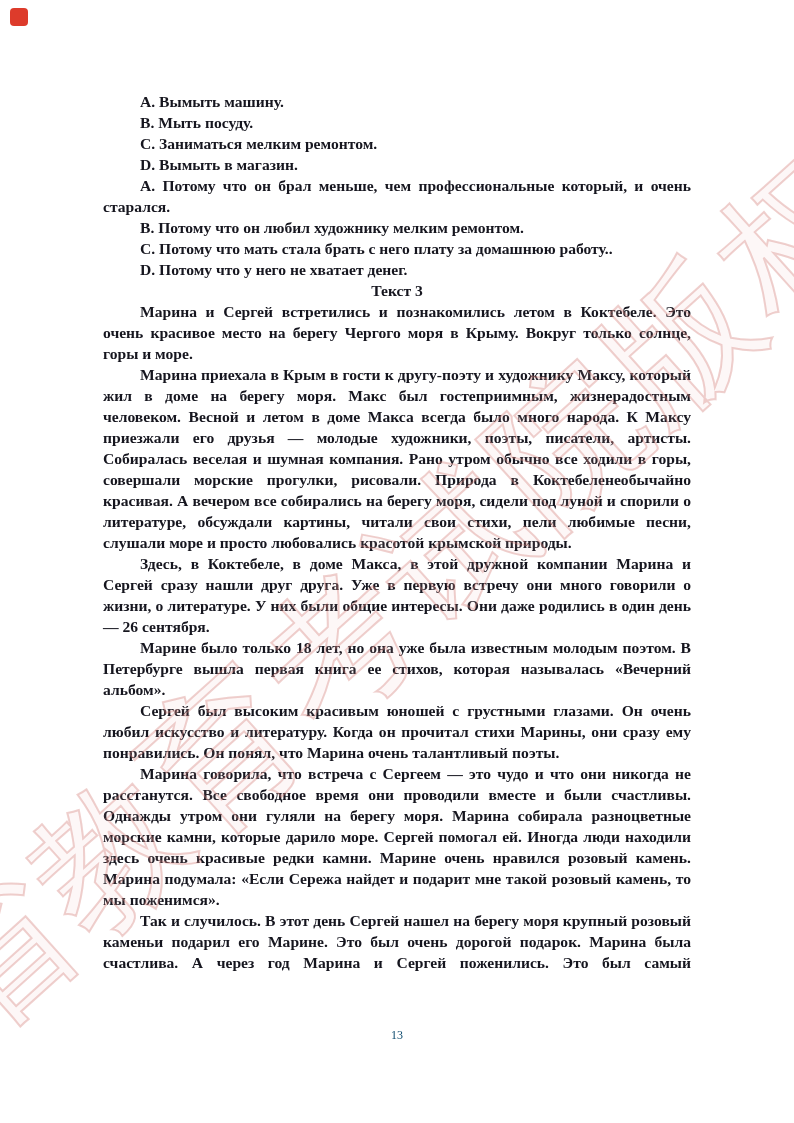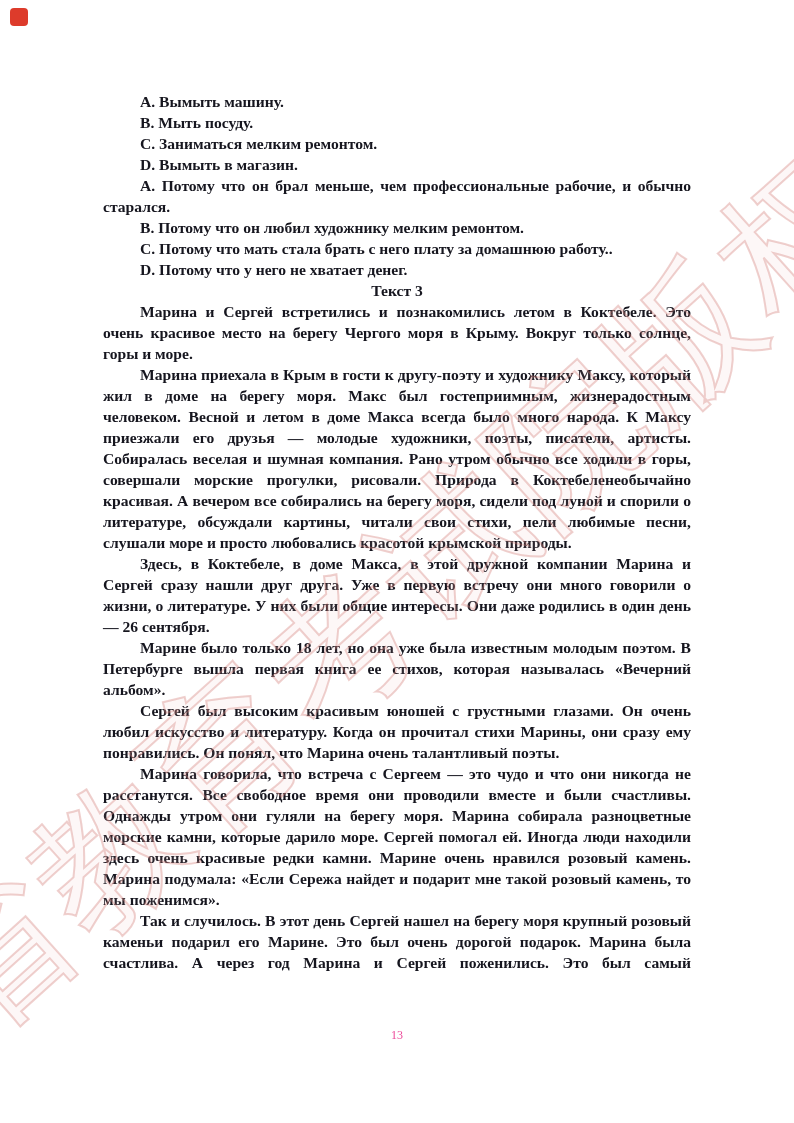--- a/index.html
+++ b/index.html
@@ -50,21 +50,21 @@
     font-weight: bold;
     text-indent: 0;
   }
   .page-number {
     position: absolute;
     left: 0;
     right: 0;
     top: 1028px;
     text-align: center;
     font-size: 12px;
-    color: #ec4899;
+    color: #0c4a6e;
     font-family: "Liberation Serif", serif;
   }
   .watermark-layer {
     position: absolute;
     left: 50%;
     top: 53%;
     transform: translate(-50%, -50%) rotate(-42deg);
     font-size: 148px;
     line-height: 1;
     letter-spacing: 6px;
@@ -92,21 +92,21 @@
 
   <div class="corner-marker"></div>
 
   <main class="content">
 
     <p class="opt-line">А. Вымыть машину.</p>
     <p class="opt-line">В. Мыть посуду.</p>
     <p class="opt-line">С. Заниматься мелким ремонтом.</p>
     <p class="opt-line">D. Вымыть в магазин.</p>
 
-    <p class="para-open">А. Потому что он брал меньше, чем профессиональные рабочие, и обычно старался.</p>
+    <p class="para-open">А. Потому что он брал меньше, чем профессиональные который, и очень старался.</p>
     <p class="opt-line">В. Потому что он любил художнику мелким ремонтом.</p>
     <p class="opt-line">С. Потому что мать стала брать с него плату за домашнюю работу..</p>
     <p class="opt-line">D. Потому что у него не хватает денег.</p>
 
     <p class="text-heading">Текст 3</p>
 
     <p class="para">Марина и Сергей встретились и познакомились летом в Коктебеле. Это очень красивое место на берегу Чергого моря в Крыму. Вокруг только солнце, горы и море.</p>
     <p class="para">Марина приехала в Крым в гости к другу-поэту и художнику Максу, который жил в доме на берегу моря. Макс был гостеприимным, жизнерадостным человеком. Весной и летом в доме Макса всегда было много народа. К Максу приезжали его друзья — молодые художники, поэты, писатели, артисты. Собиралась веселая и шумная компания. Рано утром обычно все ходили в горы, совершали морские прогулки, рисовали. Природа в Коктебеленеобычайно красивая. А вечером все собирались на берегу моря, сидели под луной и спорили о литературе, обсуждали картины, читали свои стихи, пели любимые песни, слушали море и просто любовались красотой крымской природы.</p>
     <p class="para">Здесь, в Коктебеле, в доме Макса, в этой дружной компании Марина и Сергей сразу нашли друг друга. Уже в первую встречу они много говорили о жизни, о литературе. У них были общие интересы. Они даже родились в один день — 26 сентября.</p>
     <p class="para">Марине было только 18 лет, но она уже была известным молодым поэтом. В Петербурге вышла первая книга ее стихов, которая называлась «Вечерний альбом».</p>

